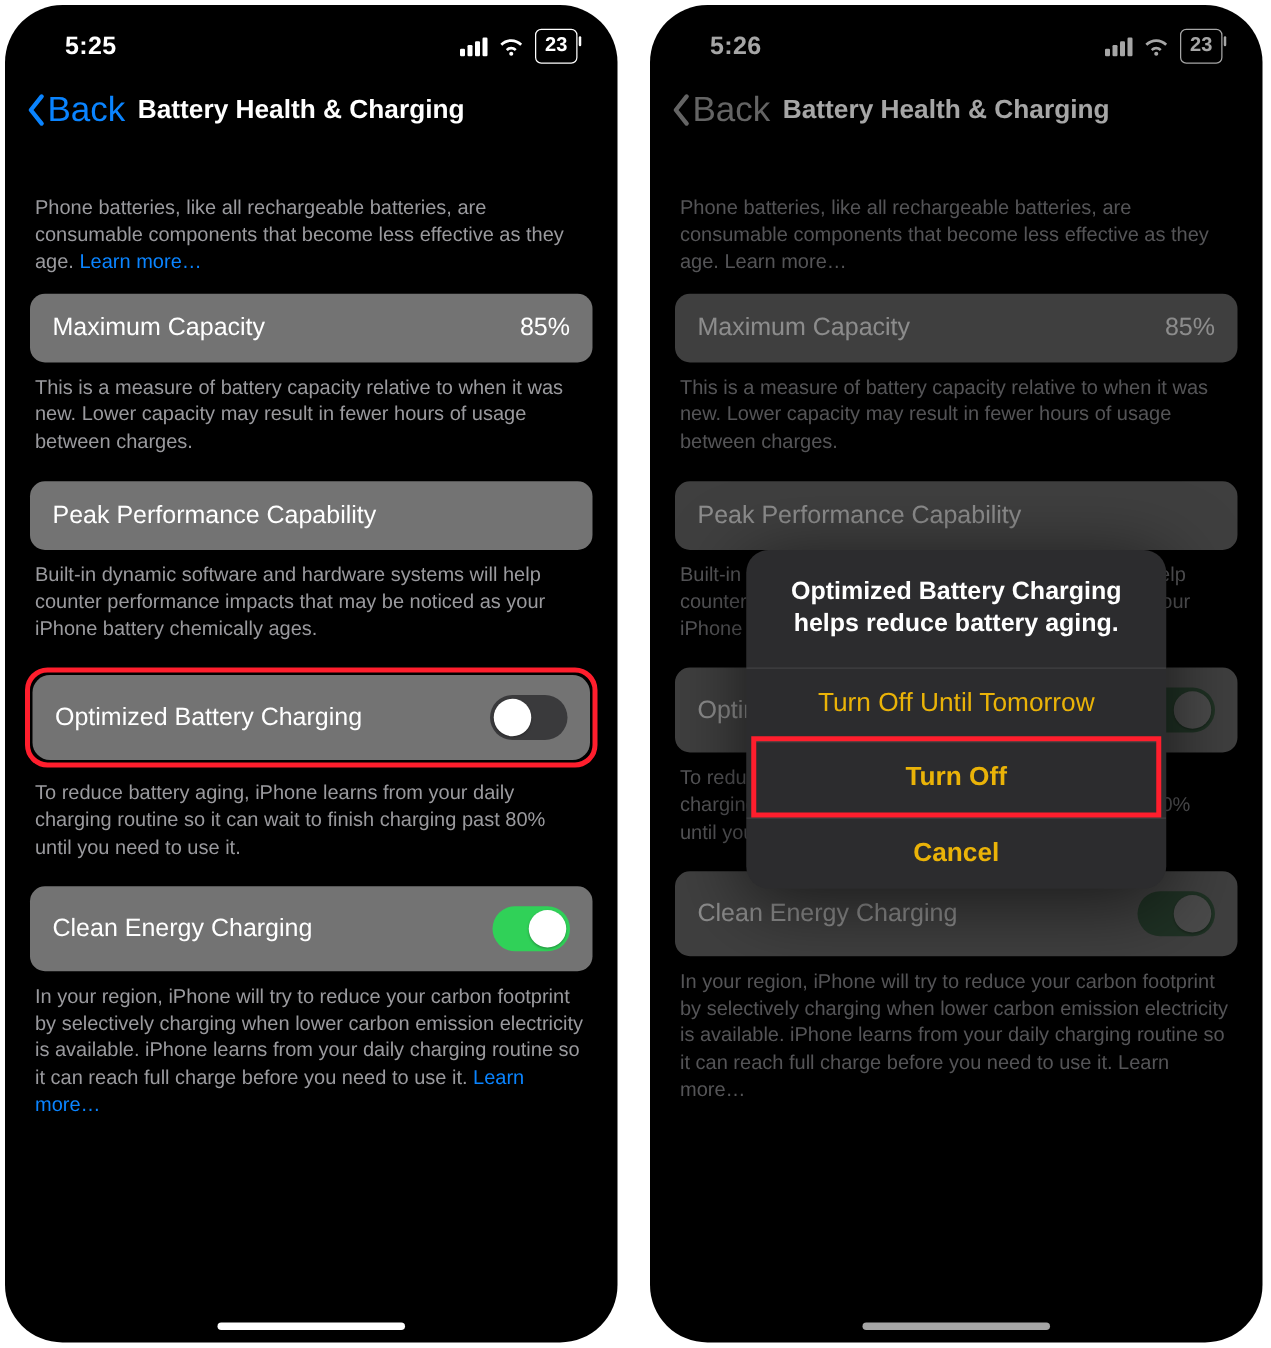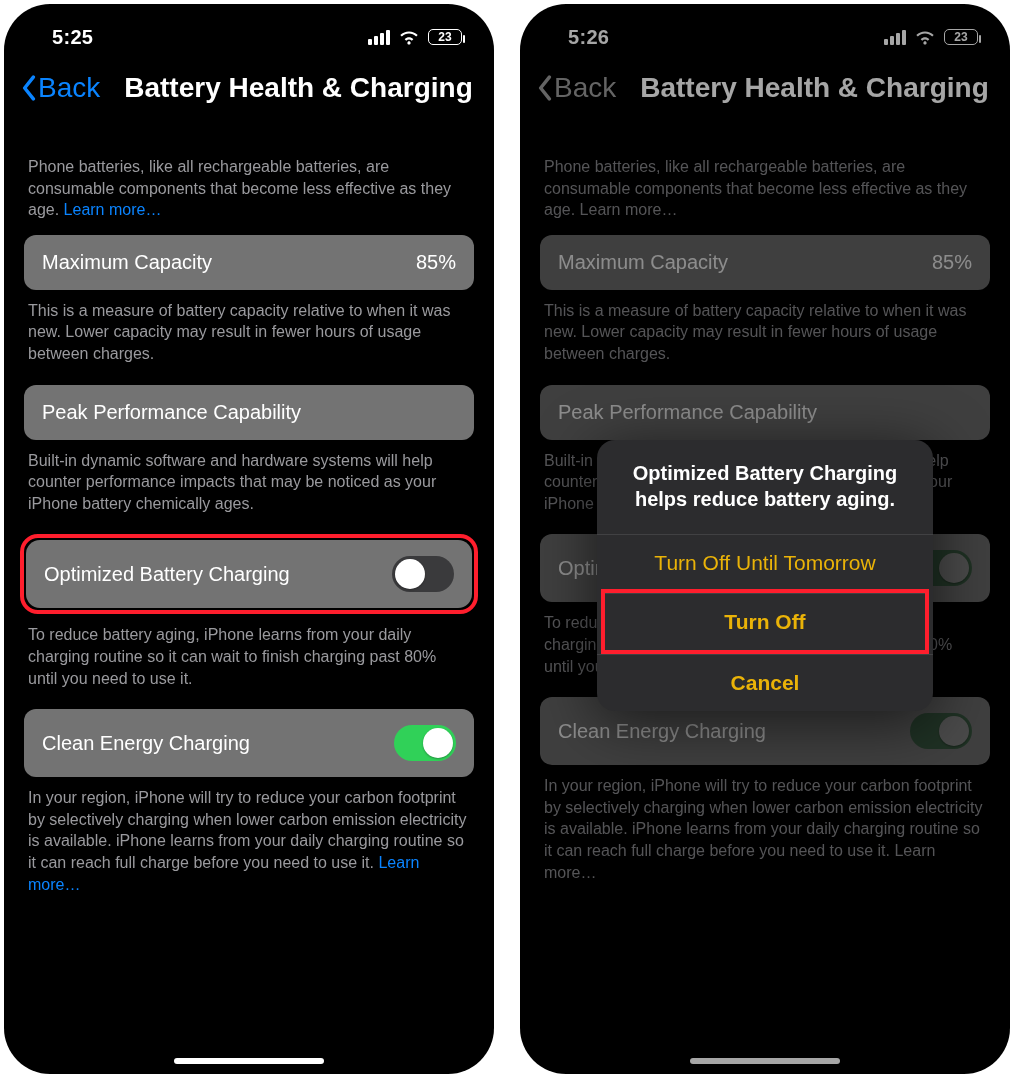--- a/index.html
+++ b/index.html
@@ -34,33 +34,33 @@
   }
   .status-time { font-size: 20px; font-weight: 600; letter-spacing: 0.3px; }
   .status-icons { display: flex; gap: 8px; align-items: center; }
   .signal-bars { display: flex; align-items: flex-end; gap: 2px; }
   .signal-bars span { width: 4px; background: #fff; border-radius: 1px; display: block; }
   .signal-bars span:nth-child(1){height:6px;} .signal-bars span:nth-child(2){height:9px;}
   .signal-bars span:nth-child(3){height:12px;} .signal-bars span:nth-child(4){height:15px;}
   .wifi-icon svg { display:block; }
   .battery-badge {
     display: inline-flex; align-items: center; justify-content: center;
-    border: 1.5px solid #fff; border-radius: 5px; width: 34px; height: 16px;
-    font-size: 12px; font-weight: 700; position: relative;
+    border: 1.5px solid #fff; border-radius: 5px; width: 34px; height: 28px;
+    font-size: 16px; font-weight: 700; position: relative;
   }
   .battery-badge::after {
     content:""; position:absolute; right:-4px; top:5px; width:2px; height:8px; background:#fff; border-radius:1px;
   }
 
   .nav-bar {
     display: flex; align-items: center; height: 52px; padding: 0 6px 0 10px; gap: 4px;
   }
   .back-btn { display: flex; align-items: center; gap: 0; color: #0a84ff; font-size: 28px; padding: 4px 6px; }
   .back-chevron svg { display:block; }
-  .nav-title { color: #fff; font-size: 28px; font-weight: 600; margin-left: 14px; }
+  .nav-title { color: #fff; font-size: 21px; font-weight: 600; margin-left: 0; }
   .phone.dimmed .back-btn { color: #9a9a9a; }
 
   .screen-content { padding: 0 20px; }
 
   .section-note {
     color: #9a9a9e; font-size: 16px; line-height: 1.35; padding: 12px 4px 14px 4px;
   }
   .section-note.top { padding-top: 42px; }
   .link { color: #0a84ff; }
   .phone.dimmed .link { color: #9a9a9e; }

